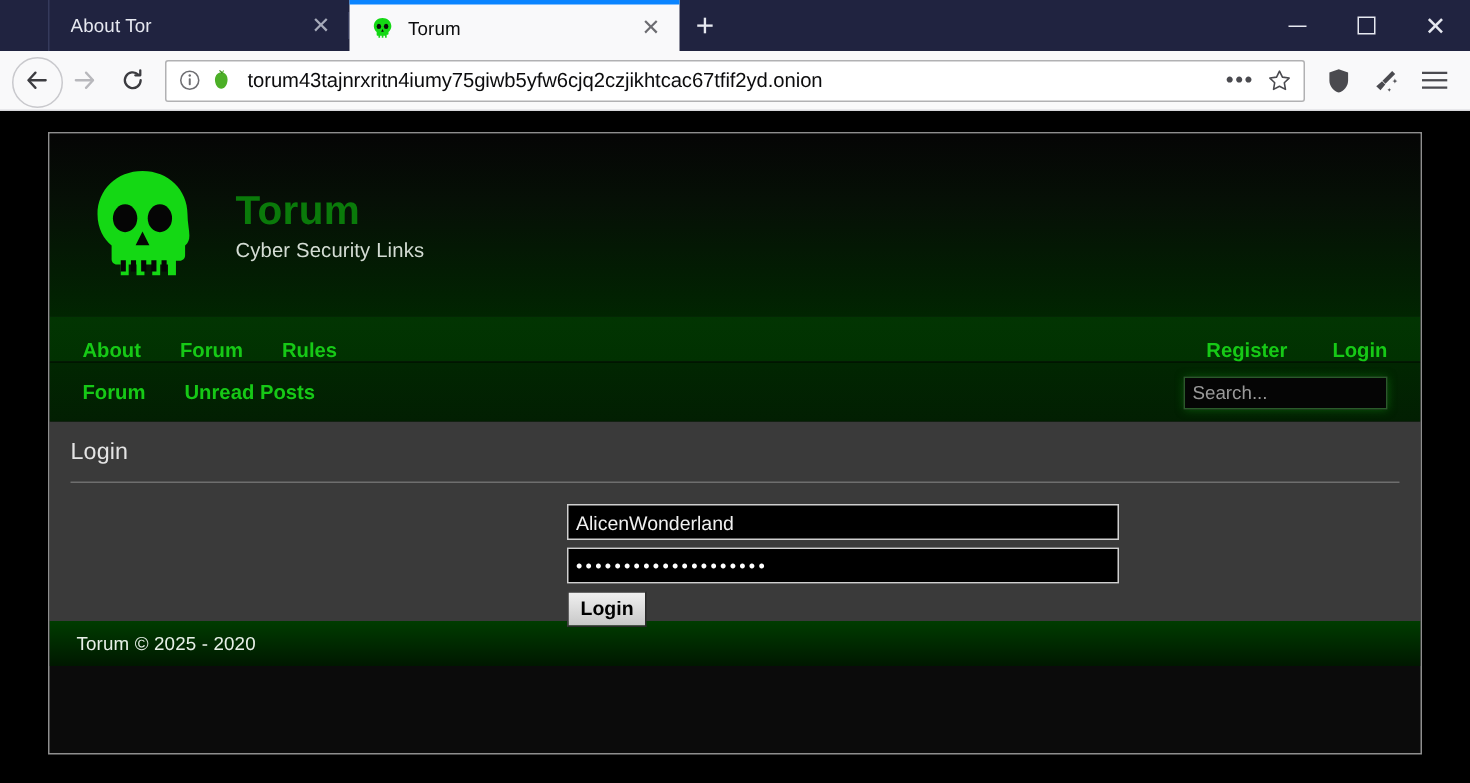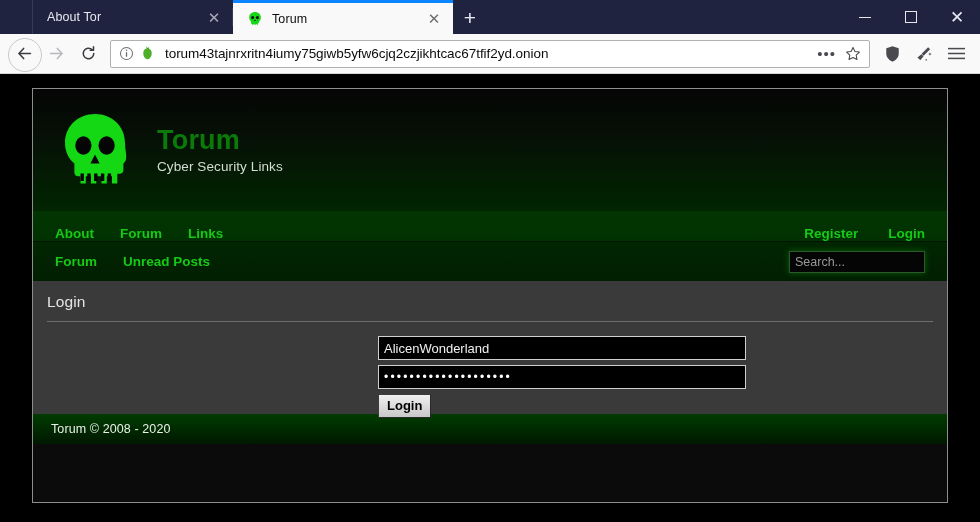--- a/index.html
+++ b/index.html
@@ -279,21 +279,21 @@
         </div>
         <div class="brand">
           <div class="brand-title">Torum</div>
           <div class="brand-sub">Cyber Security Links</div>
         </div>
       </div>
 
       <div class="nav-top">
         <a class="navlink">About</a>
         <a class="navlink">Forum</a>
-        <a class="navlink">Links</a>
+        <a class="navlink">Rules</a>
         <div class="nav-right">
           <a class="navlink">Register</a>
           <a class="navlink">Login</a>
         </div>
       </div>
 
       <div class="nav-bottom">
         <a class="navlink">Forum</a>
         <a class="navlink">Unread Posts</a>
         <div class="search-wrap">
@@ -307,18 +307,18 @@
         <div class="form-row">
           <div class="form-fields">
             <input class="txtinput" type="text" value="AlicenWonderland" style="">
             <input class="txtinput pwinput" type="text" value="••••••••••••••••••••" style="">
             <button class="loginbtn">Login</button>
           </div>
         </div>
       </div>
 
       <div class="site-footer">
-        <div class="footer-text">Torum © 2008 - 2020</div>
+        <div class="footer-text">Torum © 2025 - 2020</div>
       </div>
 
     </div>
   </div>
 </div>
 
 </body></html>

